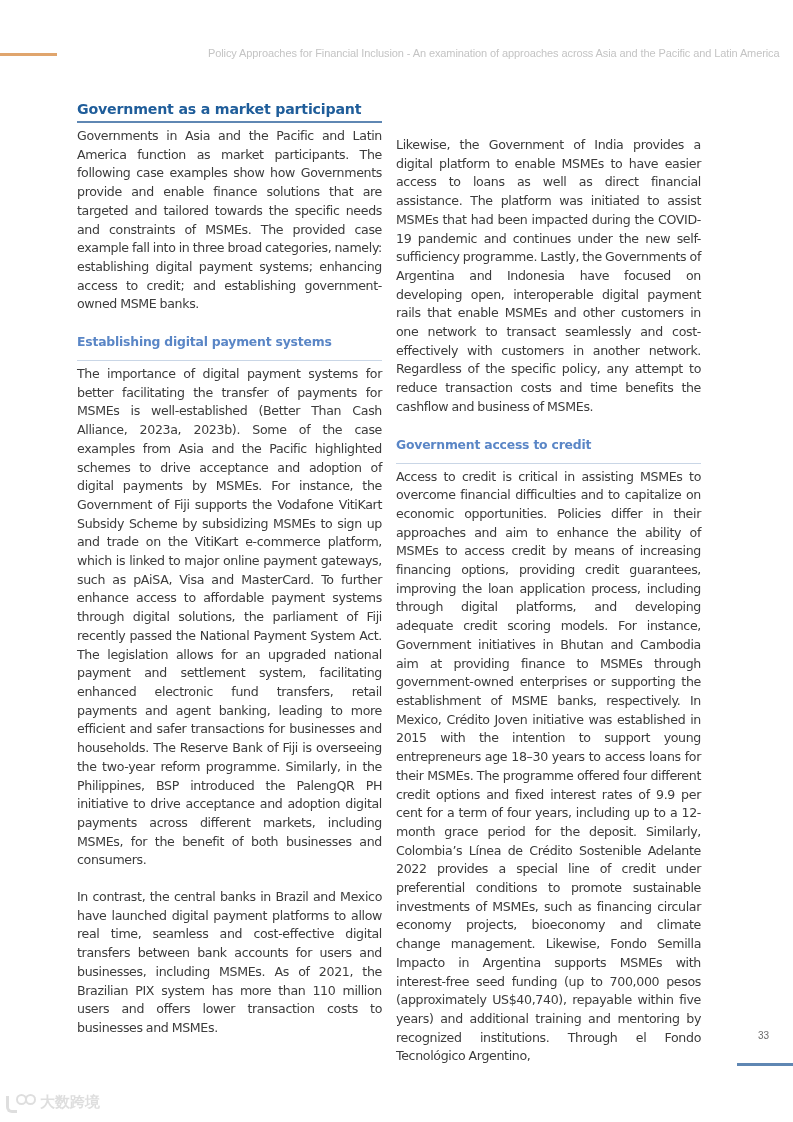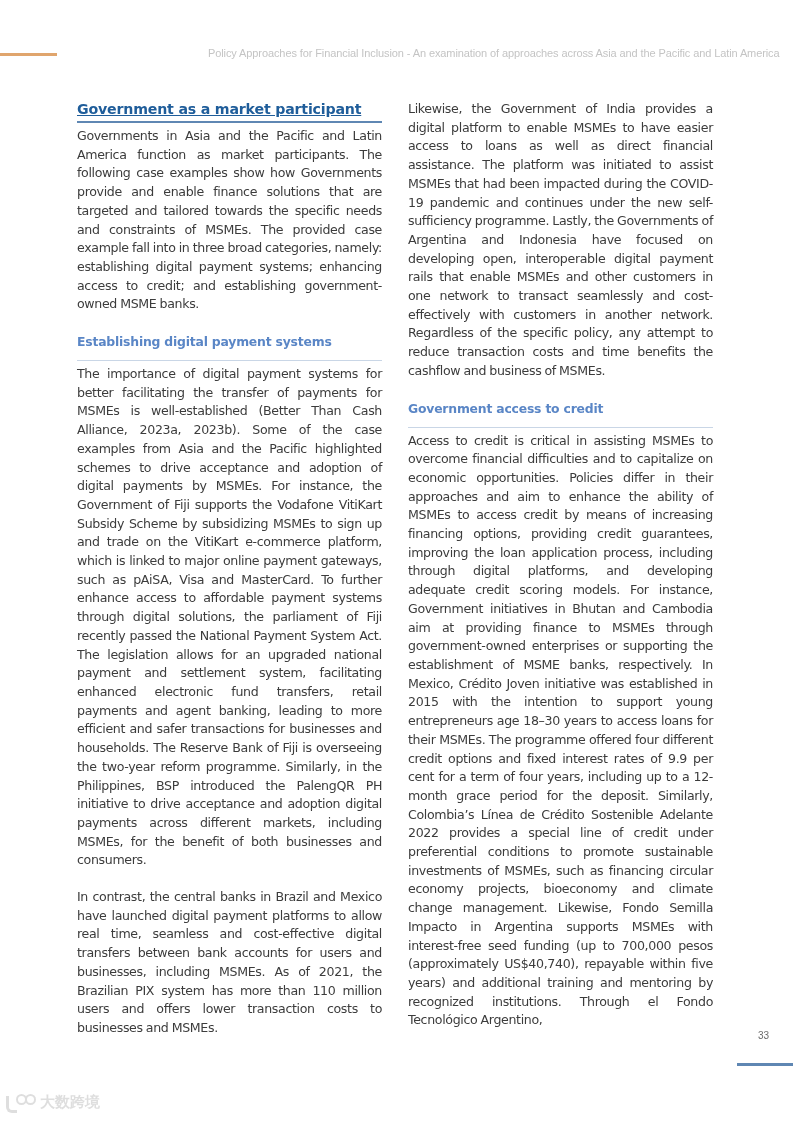--- a/index.html
+++ b/index.html
@@ -33,32 +33,31 @@
       color: #c4c4c4;
       white-space: nowrap;
       letter-spacing: -0.1px;
     }
     .col {
       position: absolute;
       top: 100px;
       width: 305px;
     }
     .col-left { left: 77px; }
-    .col-right { left: 408px; }
+    .col-right { left: 396px; margin-top: 36px; }
     .h1 {
       font-family: "DejaVu Sans", sans-serif;
       font-weight: bold;
       font-size: 14.2px;
       color: #1f5d9a;
       margin: 0;
       padding-bottom: 2px;
       border-bottom: 2px solid #5f87b3;
       line-height: 19px;
       letter-spacing: -0.2px;
-      text-decoration: underline;
     }
     .h2 {
       font-family: "DejaVu Sans", sans-serif;
       font-weight: bold;
       font-size: 12.4px;
       color: #5a86c6;
       margin: 0;
       padding-bottom: 10px;
       border-bottom: 1px solid #c9d6e6;
       line-height: 17px;

